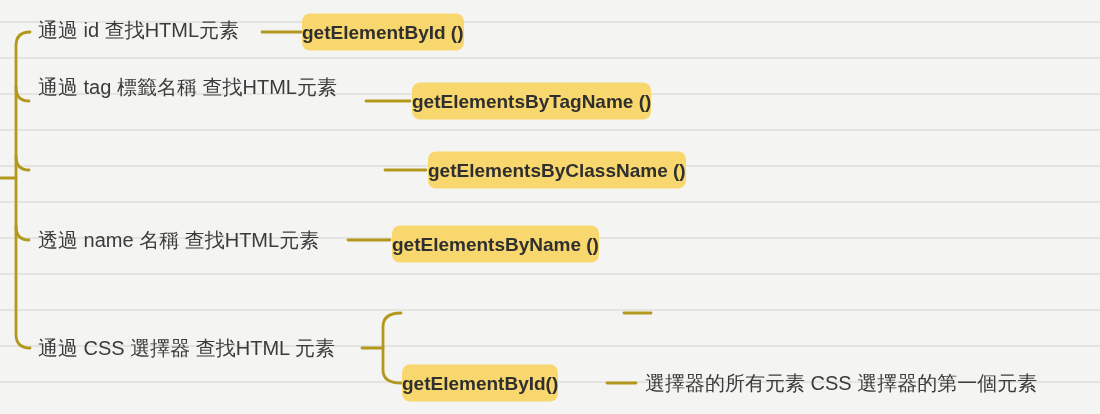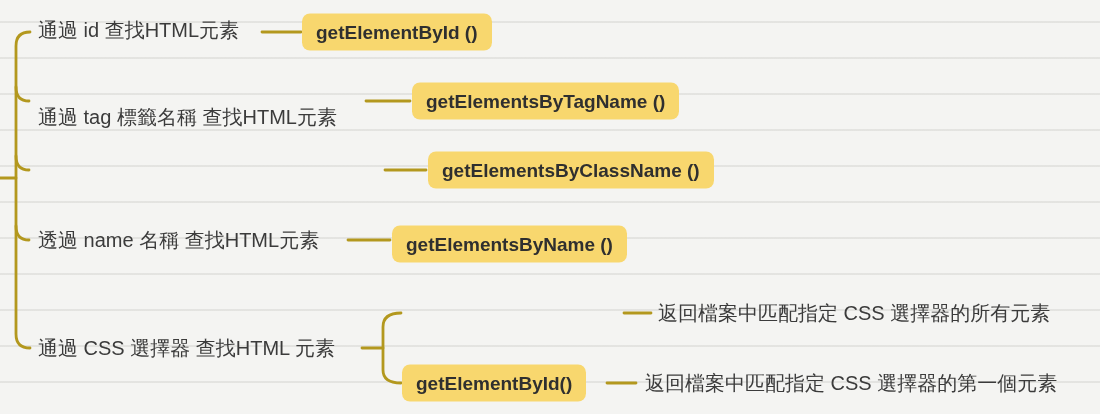--- a/index.html
+++ b/index.html
@@ -33,21 +33,21 @@
     font-size:20px;
     white-space:nowrap;
   }
   .node-box{
     position:absolute;
     transform:translateY(-50%);
     background:var(--highlight);
     border-radius:8px;
     height:37px;
     display:flex;align-items:center;
-    padding:0 14px;
+    padding:0 0;
     color:#2f2f2f;
     font-size:19px;
     font-weight:bold;
     white-space:nowrap;
   }
   .desc{
     position:absolute;
     transform:translateY(-50%);
     color:var(--text);
     font-size:20px;
@@ -75,26 +75,25 @@
     <path class="edge" d="M348,240 L390,240"></path>
 
     <path class="edge" d="M362,348 L383,348"></path>
     <path class="edge" d="M401,313 Q383,313 383,327 L383,370 Q383,383 401,383"></path>
 
     <path class="edge" d="M624,313 L651,313"></path>
     <path class="edge" d="M607,383 L636,383"></path>
   </svg>
 
   <div class="label" style="left:38px;top:30px">通過 id 查找HTML元素</div>
-  <div class="label" style="left:38px;top:117px">通過 tag 標籤名稱 查找HTML元素</div>
+  <div class="label" style="left:38px;top:87px">通過 tag 標籤名稱 查找HTML元素</div>
   <div class="label" style="left:38px;top:348px">通過 CSS 選擇器 查找HTML 元素</div>
   <div class="label" style="left:38px;top:240px">透過 name 名稱 查找HTML元素</div>
 
   <div class="node-box" style="left:302px;top:32px">getElementById ()</div>
   <div class="node-box" style="left:412px;top:101px">getElementsByTagName ()</div>
   <div class="node-box" style="left:428px;top:170px">getElementsByClassName ()</div>
   <div class="node-box" style="left:392px;top:244px">getElementsByName ()</div>
   <div class="node-box" style="left:402px;top:383px">getElementById()</div>
 
-  <div class="desc" style="left:658px;top:313px">返回檔案中匹配指定 CSS 選擇器的所有元素</div>
-  <div class="desc" style="left:645px;top:383px">返回檔案中匹配指定 CSS 選擇器的第一個元素</div>
+  <div class="desc" style="left:645px;top:383px">選擇器的所有元素 CSS 選擇器的第一個元素</div>
 
 </div>
 
 </body></html>

